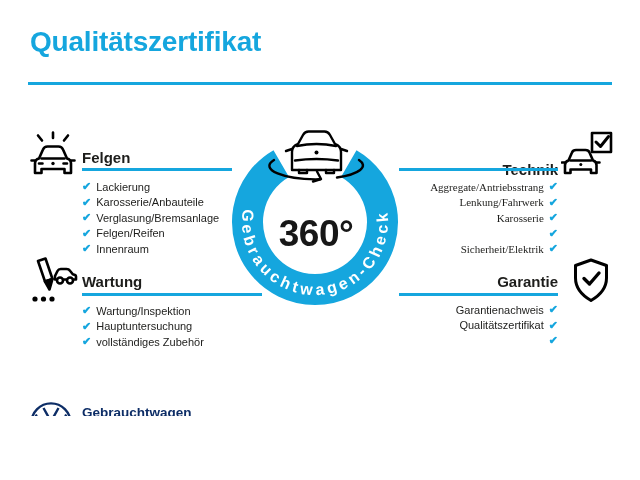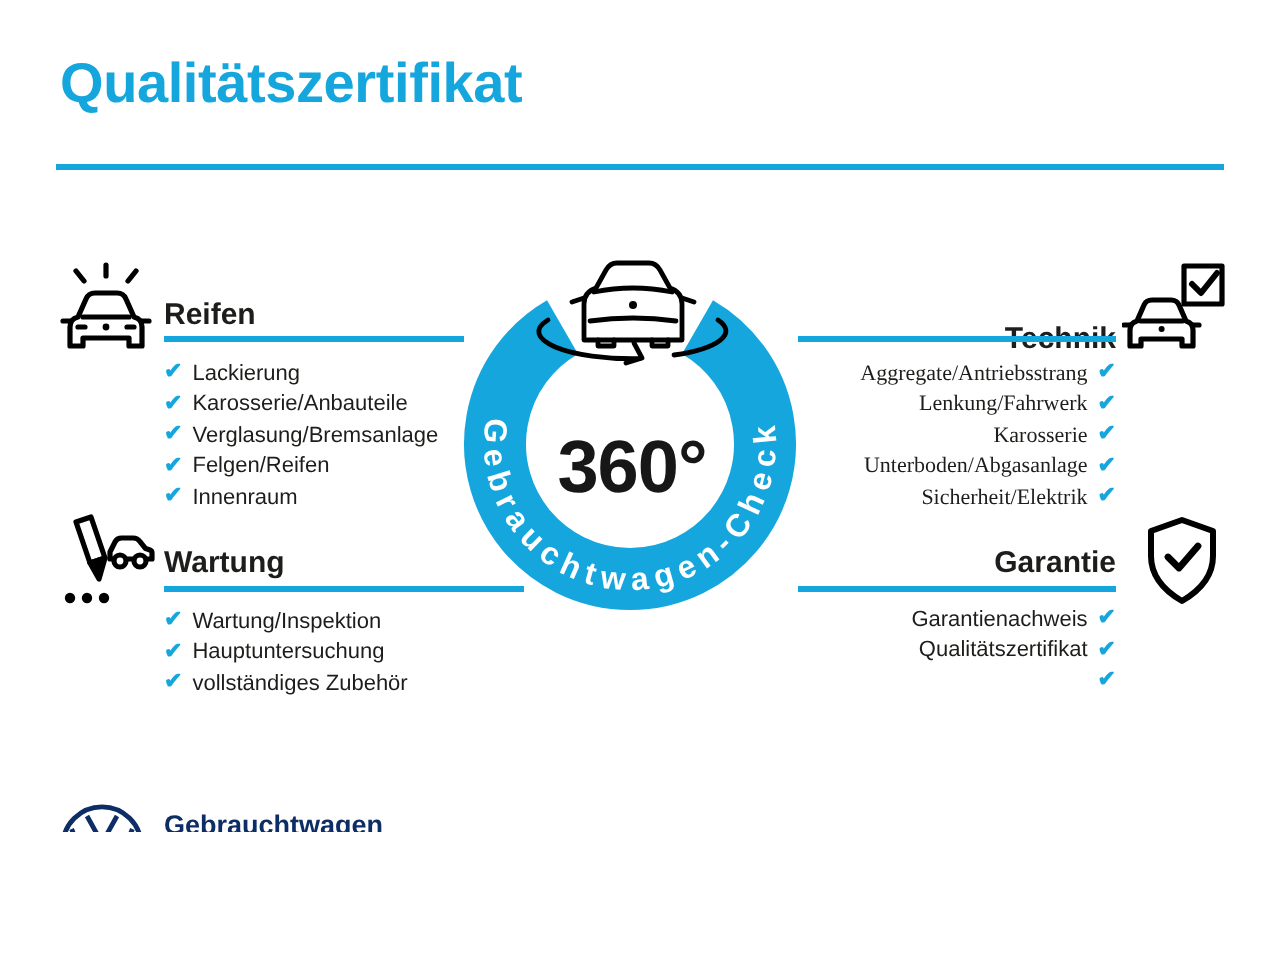--- a/index.html
+++ b/index.html
@@ -66,21 +66,21 @@
     <svg width="50" height="52" viewBox="0 0 50 52" fill="none" stroke="#000" stroke-width="2.6" stroke-linecap="round" stroke-linejoin="round">
       <path d="M25 8 V2.5 M14 10.5 L10 5.5 M36 10.5 L40 5.5"></path>
       <path d="M7 43 V33.5 Q7 29.5 11 28.5 L15 19.5 Q16.2 16.5 19.5 16.5 H30.5 Q33.8 16.5 35 19.5 L39 28.5 Q43 29.5 43 33.5 V43 H36.5 V39 H13.5 V43 Z"></path>
       <path d="M13.5 28.5 H36.5"></path>
       <path d="M11 33.5 H14.5 M35.5 33.5 H39"></path>
       <path d="M7 30.5 H3.5 M43 30.5 H46.5"></path>
       <circle cx="25" cy="33.5" r="1.7" fill="#000" stroke="none"></circle>
     </svg>
   </div>
 
-  <h2 class="abs sec-h h-optik">Reifen</h2>
+  <h2 class="abs sec-h h-optik">Felgen</h2>
   <div class="abs rule sec-rule u-optik"></div>
   <div class="abs list l-optik">
     <div class="item">
         <span class="check">✔</span>
         <span>Lackierung</span>
       </div>
     <div class="item">
         <span class="check">✔</span>
         <span>Karosserie/Anbauteile</span>
       </div>
@@ -118,21 +118,20 @@
       </div>
     <div class="item">
         <span>Lenkung/Fahrwerk</span>
         <span class="check">✔</span>
       </div>
     <div class="item">
         <span>Karosserie</span>
         <span class="check">✔</span>
       </div>
     <div class="item">
-        <span>Unterboden/Abgasanlage</span>
         <span class="check">✔</span>
       </div>
     <div class="item">
         <span>Sicherheit/Elektrik</span>
         <span class="check">✔</span>
       </div>
   </div>
 
   <div class="abs icon i-wartung">
     <svg width="52" height="52" viewBox="0 0 52 52" fill="none" stroke="#000" stroke-width="2.6" stroke-linecap="round" stroke-linejoin="round">

